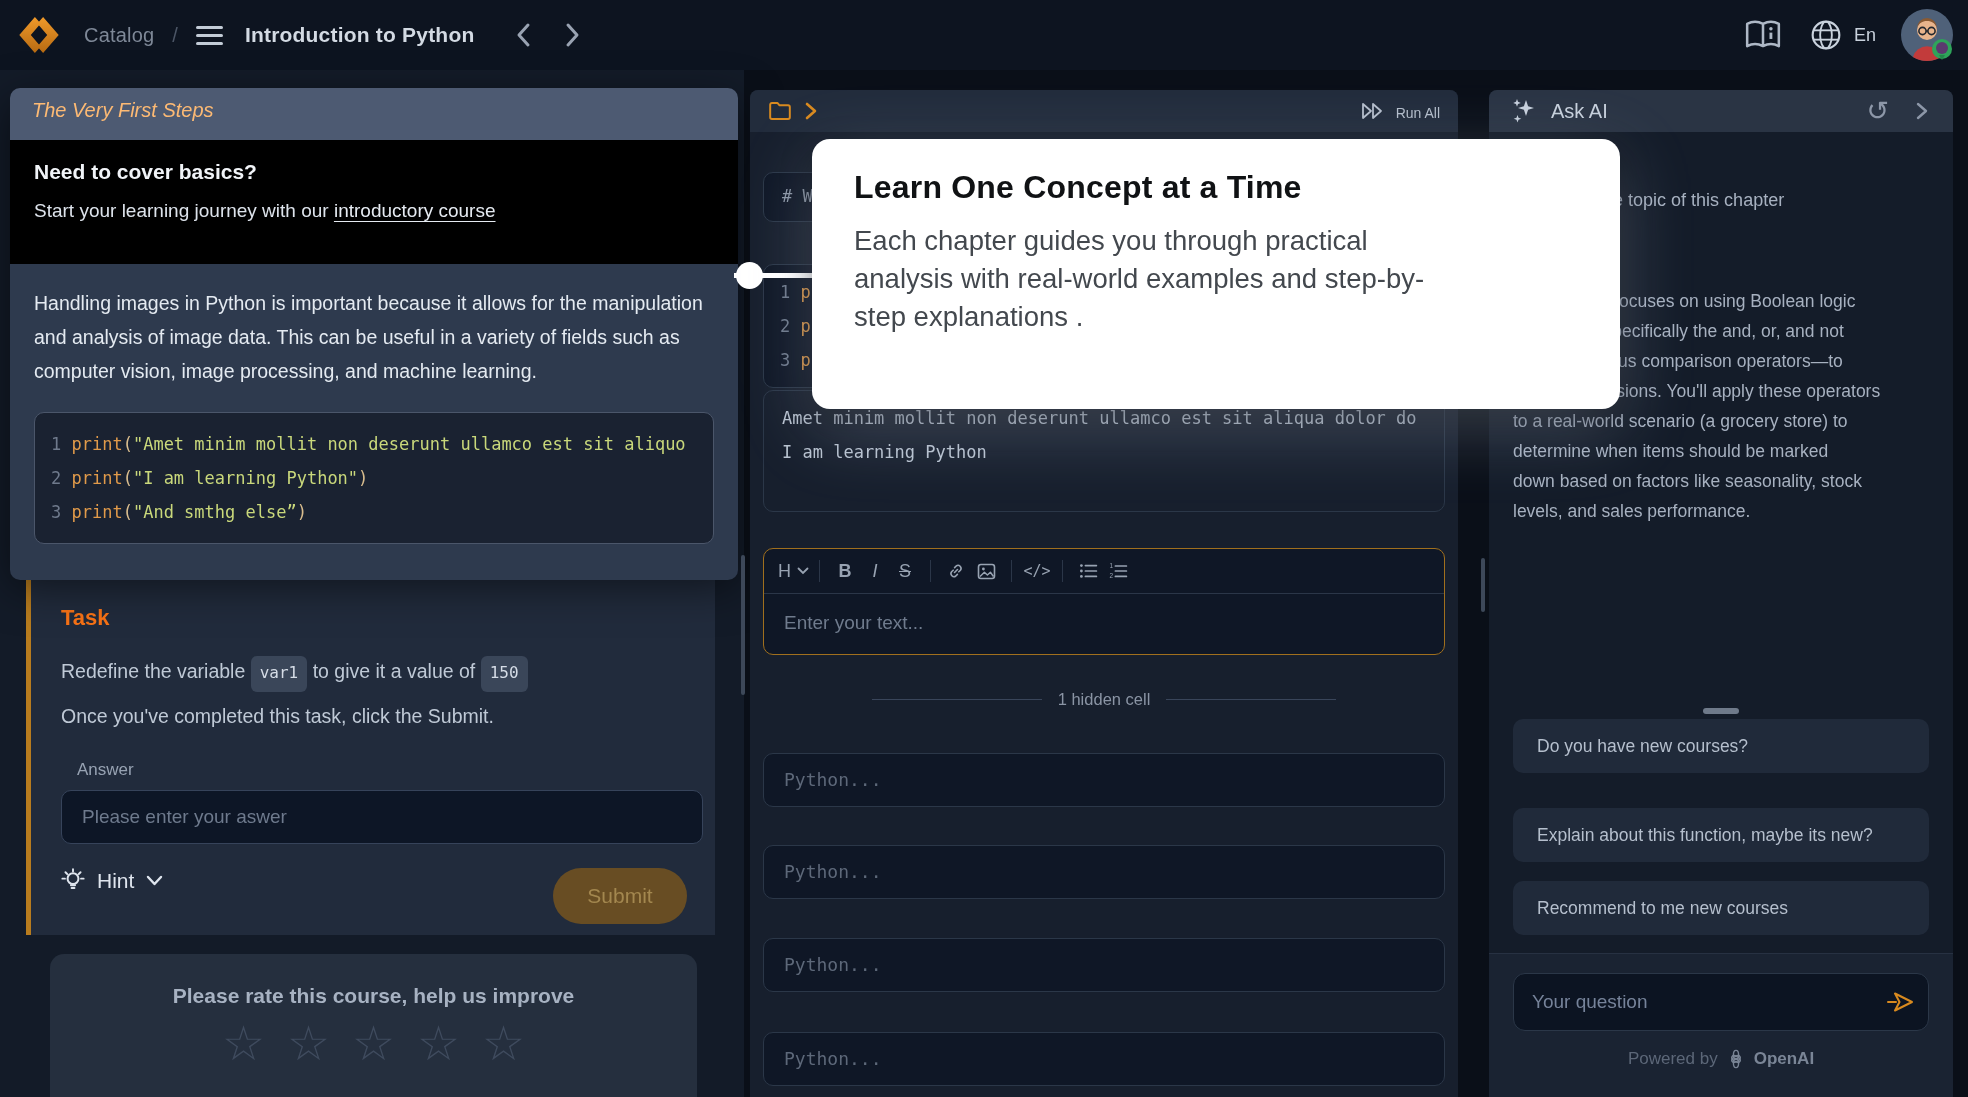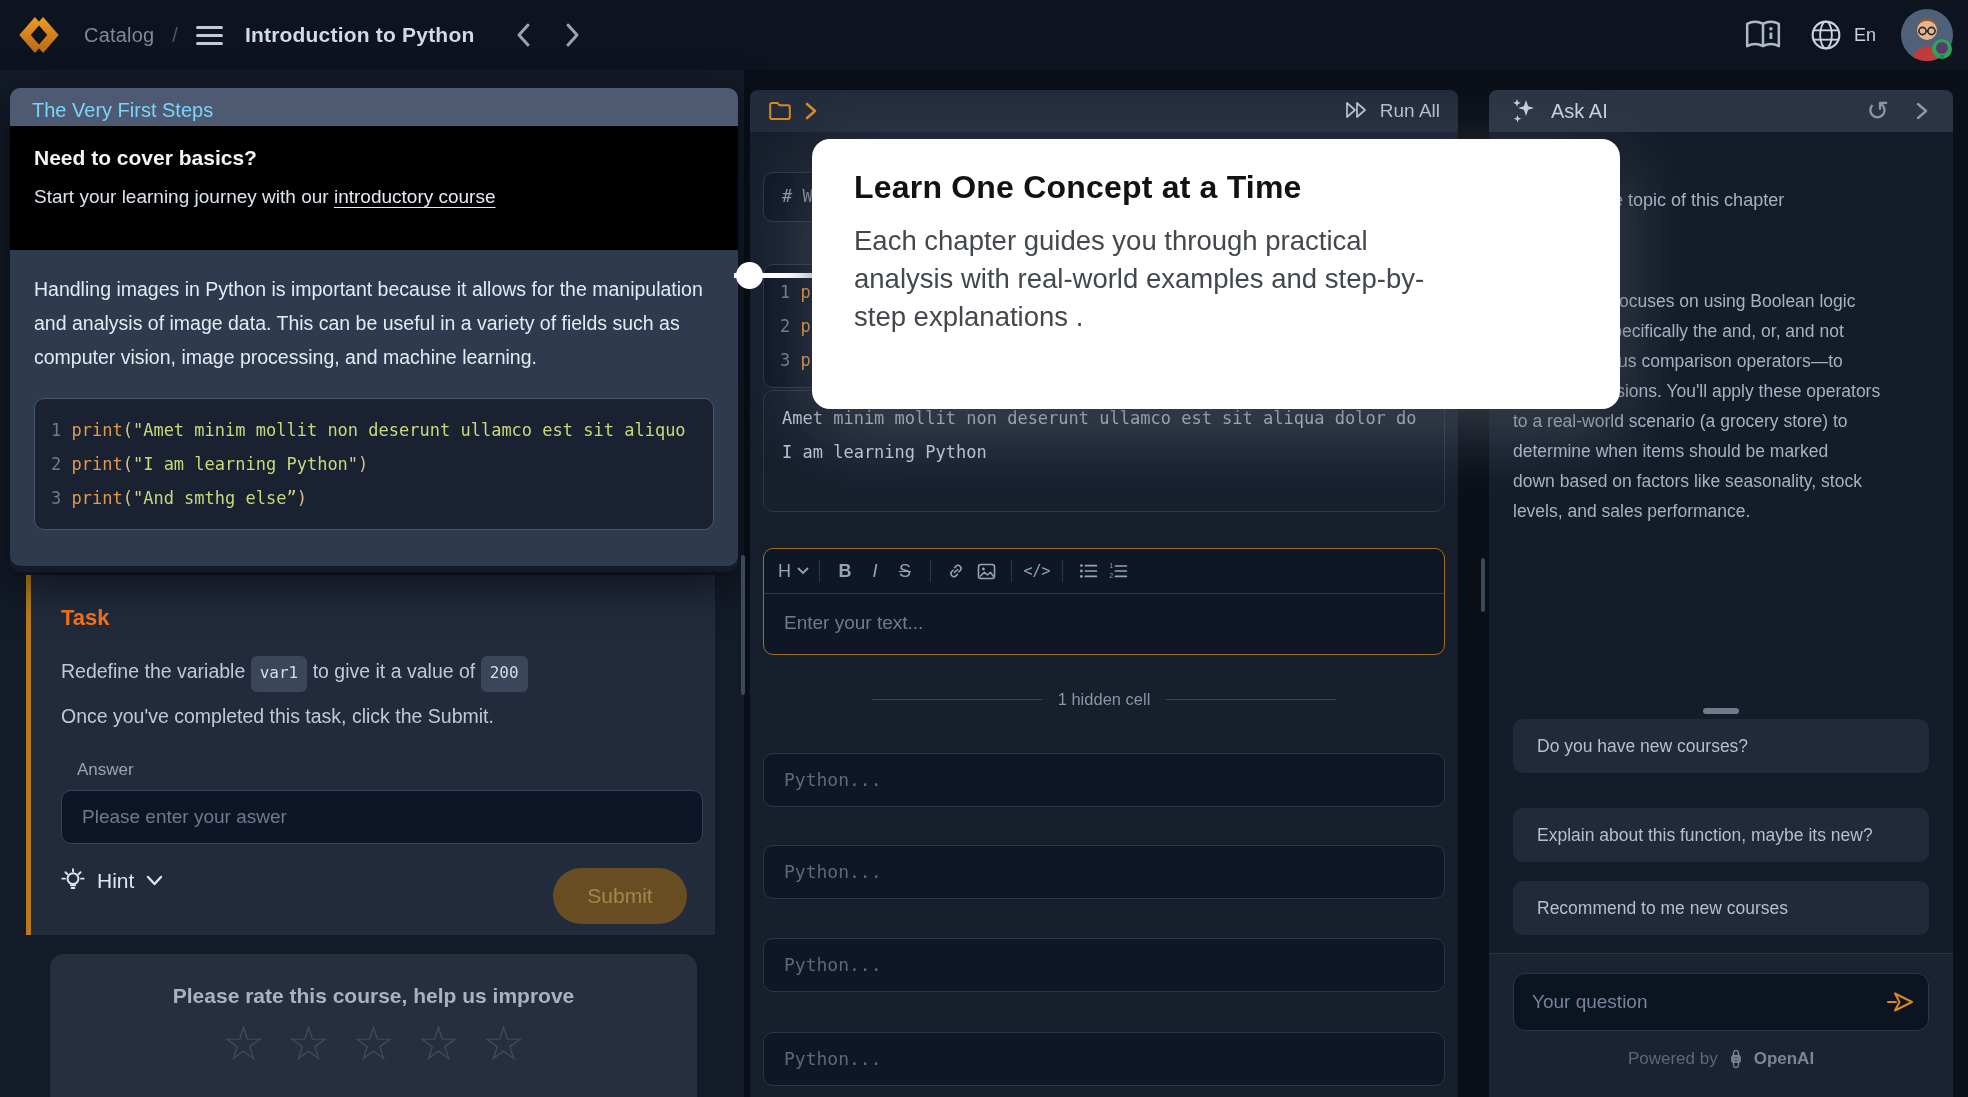--- a/index.html
+++ b/index.html
@@ -46,40 +46,40 @@
   
   .rate-card { position:absolute; left:50px; top:954px; width:647px; height:160px;
     background:#252f3e; border-radius:14px; padding-top:30px; text-align:center; }
   .rate-title { font-size:21px; font-weight:bold; color:#a7b2c2; }
   .stars { margin-top:10px; display:flex; justify-content:center; gap:22px; }
   .star { font-size:48px; line-height:52px; color:#3f4b5e; cursor:pointer; }
 
   
   .overlay-card { position:absolute; left:10px; top:88px; width:728px; height:484px;
     border-radius:10px; box-shadow:0 14px 44px rgba(0,0,0,.55); }
-  .oc-header { height:38px; background:#4d5a72; border-radius:10px 10px 0 0;
-    font-size:20px; color:#7dd3fc; line-height:44px; padding-left:22px; }
+  .oc-header { height:52px; background:#4d5a72; border-radius:10px 10px 0 0;
+    font-size:20px; color:#fdba74; line-height:44px; padding-left:22px;font-style:italic; }
   .oc-basics { height:124px; background:#000000; padding:20px 24px 0; }
   .oc-basics-title { font-size:21px; font-weight:bold; color:#f1f4f8; }
   .oc-basics-text { margin-top:16px; font-size:19px; color:#dde3eb; }
   .oc-link { text-decoration:underline; text-underline-offset:4px; cursor:pointer; color:#e6ebf2; }
   .oc-body { height:316px; background:#2e3a4e; border-radius:0 0 10px 10px; padding:22px 24px 0; }
   .oc-paragraph { font-size:19.5px; line-height:34px; color:#e4eaf1; width:690px; }
   .code-block { margin-top:24px; width:680px; background:#1a2231; border:1.5px solid #4b566a;
     border-radius:10px; padding:14px 16px; }
   .code-line { font-family:"DejaVu Sans Mono", monospace; font-size:17px; line-height:34px; white-space:pre; }
   .lnum { color:#6f7a8c; } .kw { color:#e09a4a; } .pn { color:#d9bd8e; } .st { color:#c9d87b; }
 
   
   .mid-panel { position:absolute; left:750px; top:90px; width:708px; height:1007px;
     background:#171f2d; border-radius:8px 8px 0 0; }
   .mid-header { height:42px; background:#222c3c; border-radius:8px 8px 0 0;
     display:flex; align-items:center; padding:0 18px; }
-  .run-all { margin-left:auto; display:flex; align-items:flex-start; gap:10px; cursor:pointer;
-    color:#b4bdcb; font-size:19px; }
+  .run-all { margin-left:auto; display:flex; align-items:flex-end; gap:10px; cursor:pointer;
+    color:#b4bdcb; font-size:14px; }
   .mcell { position:absolute; left:13px; width:682px; background:#0f1726;
     border:1.5px solid #2b3748; border-radius:10px; }
   .md-cell { top:82px; height:50px; line-height:47px; padding-left:18px;
     font-size:17px; color:#8d97a6; }
   .code-cell { top:174px; height:124px; padding:10px 16px; }
   .mcode-line { font-family:"DejaVu Sans Mono", monospace; font-size:17px; line-height:34px; white-space:pre; }
   .out-box { top:300px; height:122px; padding:10px 18px; background:transparent; }
   .out-line { font-family:"DejaVu Sans Mono", monospace; font-size:17px; line-height:34px; color:#b8c2cf; }
   .editor { position:absolute; left:13px; top:458px; width:682px; height:107px;
     background:#0f1726; border:1.5px solid #a06f1d; border-radius:10px; }
@@ -207,21 +207,21 @@
           </g>
         </svg>
       </div>
     </div>
   </div>
 
   <div class="left-under"></div>
 
   <div class="task-card">
     <div class="task-title">Task</div>
-    <div class="task-line"><span>Redefine the variable </span><span class="chip">var1</span><span> to give it a value of </span><span class="chip">200</span></div>
+    <div class="task-line"><span>Redefine the variable </span><span class="chip">var1</span><span> to give it a value of </span><span class="chip">150</span></div>
     <div class="task-line second">Once you've completed this task, click the Submit.</div>
     <div class="answer-label">Answer</div>
     <input class="answer-input" placeholder="Please enter your aswer" style="">
     <div class="task-foot">
       <div class="hint-btn">
         <svg width="24" height="26" viewBox="0 0 20 22">
           <circle cx="10" cy="9" r="4.6" fill="none" stroke="#dfe5ee" stroke-width="1.7"></circle>
           <path d="M8.3 14.5h3.4M8.8 17h2.4" stroke="#dfe5ee" stroke-width="1.7" stroke-linecap="round"></path>
           <path d="M10 1v2M3.6 3.6l1.5 1.5M16.4 3.6l-1.5 1.5M1 9h2.2M16.8 9H19" stroke="#dfe5ee" stroke-width="1.6" stroke-linecap="round"></path>
         </svg>

